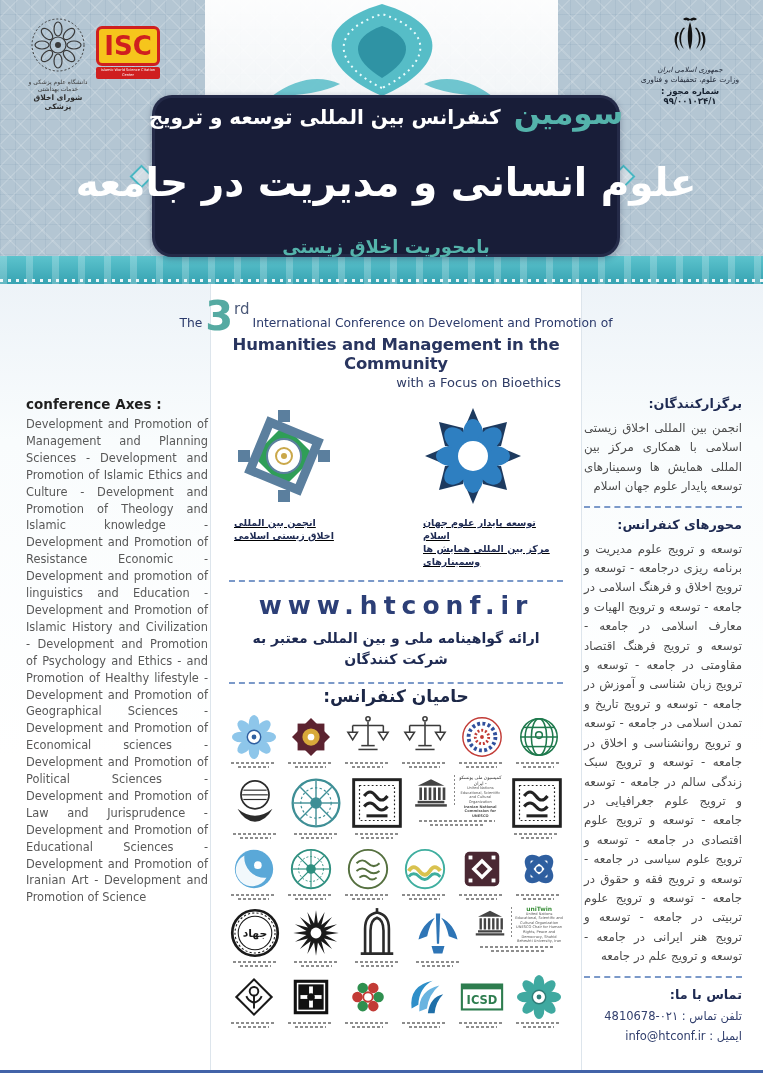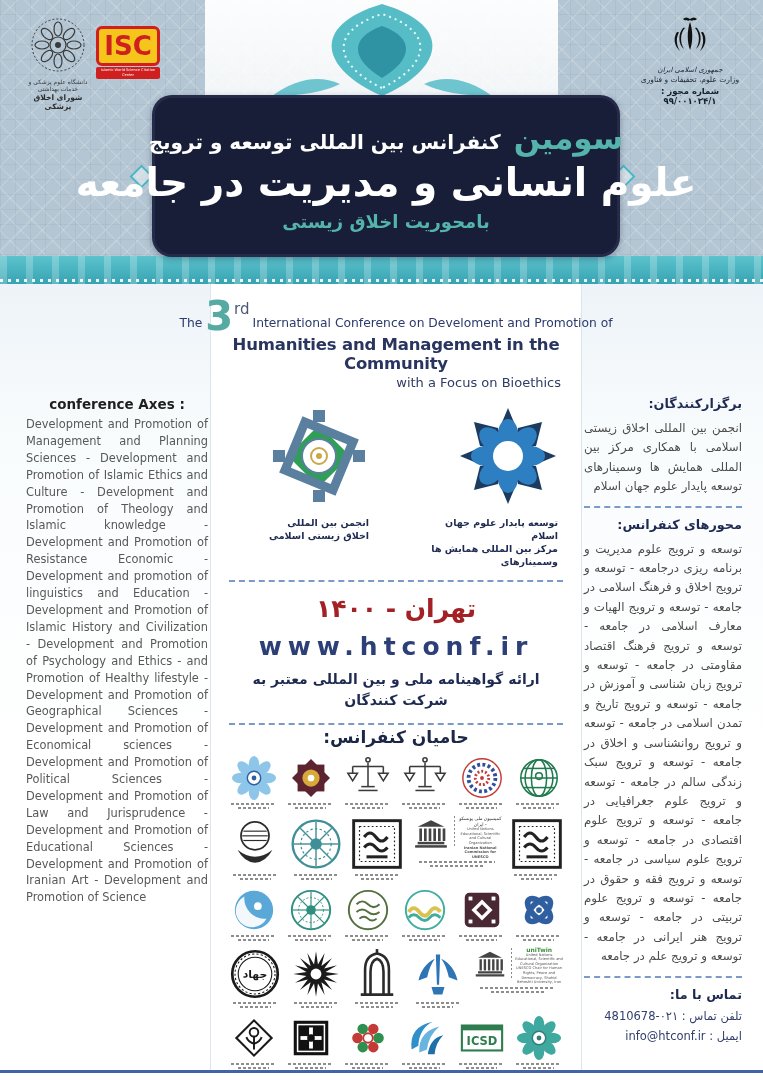--- a/index.html
+++ b/index.html
@@ -28,42 +28,42 @@
   .isc-strip{background:#cf1f1f;border-radius:2px;margin-top:1px;color:#fff;font-size:3.6px;text-align:center;line-height:5px;padding:1px 0;}
   .gov{position:absolute;right:18px;top:14px;width:110px;text-align:center;z-index:3;}
   .gov-lines{margin-top:2px;color:#1c2433;}
   .gov-l1{font-size:7px;font-style:italic;}
   .gov-l2{font-size:7.5px;margin-top:1px;}
   .gov-l3{font-size:8.5px;margin-top:2px;font-weight:bold;color:#16202e;}
 
   
   .banner{position:absolute;left:152px;top:95px;width:468px;height:162px;background:#181d38;
     border-radius:20px;z-index:3;box-shadow:inset 0 0 0 3px rgba(120,140,190,.12), 0 2px 6px rgba(20,30,60,.35);
-    display:flex;flex-direction:column;justify-content:center;align-items:center;direction:rtl;}
+    display:flex;flex-direction:column;justify-content:space-between;align-items:center;direction:rtl;}
   .banner .l1{font-size:20px;color:#fff;font-weight:bold;white-space:nowrap;}
   .banner .l1 .hl{color:#54b3ab;font-size:31px;font-weight:bold;margin-left:6px;}
   .banner .l2{font-size:39px;color:#fff;font-weight:bold;margin-top:4px;white-space:nowrap;}
   .banner .l3{font-size:18px;color:#54b3ab;font-weight:bold;margin-top:6px;}
 
   .teal-band{position:absolute;left:0;top:256px;width:763px;height:28px;z-index:2;
     background:linear-gradient(180deg,#5cc3cd 0%,#37a3b2 100%);
     background-image:repeating-linear-gradient(90deg, rgba(255,255,255,.22) 0 7px, transparent 7px 26px),
       linear-gradient(180deg,#5cc3cd 0%,#37a3b2 100%);}
   .teal-band:after{content:"";position:absolute;left:0;bottom:2px;width:100%;height:3px;
     background:repeating-linear-gradient(90deg,#ffffff 0 3px, transparent 3px 8px);opacity:.9;}
 
   
   .content-bg{position:absolute;left:0;top:284px;width:763px;height:788px;
     background:linear-gradient(180deg,#edf3f8 0%,#f9fcfd 20%,#ffffff 60%);z-index:1;}
   .bottom-rule{position:absolute;left:0;top:1070px;width:763px;height:3px;background:#4263a8;z-index:4;}
   .bottom-white{position:absolute;left:0;top:1073px;width:763px;height:7px;background:#fff;z-index:4;}
 
   
   .col-left{position:absolute;left:26px;top:396px;width:182px;z-index:3;}
-  .col-left h3{margin:0 0 4px 0;font-size:13.5px;color:#1f1f1f;font-weight:bold;text-align:center;}
+  .col-left h3{margin:0 0 4px 0;font-size:13.5px;color:#1f1f1f;font-weight:bold;}
   .col-left .body{font-size:11.4px;line-height:16.9px;color:#585858;text-align:justify;}
 
   
   .col-right{position:absolute;left:584px;top:396px;width:158px;z-index:3;direction:rtl;}
   .col-right h3{margin:0 0 4px 0;font-size:12.8px;color:#1e2a52;font-weight:bold;}
   .col-right .body{font-size:11.8px;line-height:19.4px;color:#4c4c4c;text-align:justify;margin-top:8px;}
   .dash-sep{border:none;border-top:2px dashed #7b99c9;margin:9px 0;}
   .contact .line{font-size:11.5px;line-height:20px;color:#33406e;}
 
   
@@ -72,21 +72,21 @@
   .title{margin-top:16px;color:#2b3a6b;}
   .title .row1{display:flex;align-items:flex-end;justify-content:center;font-size:12.3px;white-space:nowrap;}
   .title .the{margin-right:2px;padding-bottom:2px;}
   .title .num{font-size:40px;font-weight:bold;color:#55aaa2;line-height:32px;margin:0 1px;}
   .title .ord{font-size:15px;color:#4a5878;align-self:flex-start;margin-right:3px;}
   .title .rest{padding-bottom:2px;}
   .title .row2{font-size:16.5px;font-weight:bold;text-align:center;margin-top:3px;color:#29355f;letter-spacing:-.2px;}
   .title .row3{font-size:13px;text-align:right;margin-top:2px;color:#2f3c66;padding-right:6px;}
 
   .org-logos{display:flex;justify-content:center;gap:54px;margin-top:16px;}
-  .org{width:135px;text-align:right;}
+  .org{width:135px;text-align:left;text-decoration:underline;}
   .org .oc{font-size:9.5px;line-height:13px;color:#1e2a52;font-weight:bold;margin-top:6px;direction:rtl;}
 
   .card .sep{border:none;border-top:2px dashed #7b99c9;margin:12px 4px 0 4px;}
   .city{font-size:25px;font-weight:bold;color:#a32125;text-align:center;margin-top:12px;direction:rtl;}
   .site{font-size:25px;font-weight:bold;color:#2c3f77;text-align:center;letter-spacing:6px;margin-top:9px;}
   .cert{font-size:14px;font-weight:bold;color:#1e2a52;text-align:center;line-height:21px;margin-top:8px;direction:rtl;}
   .sponsors-h{font-size:17px;font-weight:bold;color:#1c2747;text-align:center;margin-top:2px;direction:rtl;}
 
   .sp-grid{margin-top:8px;}
   .sp-row{display:flex;justify-content:space-around;align-items:flex-start;margin-bottom:7px;}
@@ -249,21 +249,20 @@
           <circle cx="50" cy="50" r="15" fill="#fff"></circle>
         </svg>
         <div class="oc">
           <div>توسعه پایدار علوم جهان اسلام</div>
           <div>مرکز بین المللی همایش ها وسمینارهای</div>
         </div>
       </div>
     </div>
 
     <hr class="sep">
-    <div class="city">تهران - ۱۴۰۰</div>
     <div class="site">www.htconf.ir</div>
     <div class="cert">
       <div>ارائه گواهینامه ملی و بین المللی معتبر به</div>
       <div>شرکت کنندگان</div>
     </div>
     <hr class="sep">
     <div class="sponsors-h">حامیان کنفرانس:</div>
     <div class="sp-grid" id="sp-grid">
         <div class="sp-row">
           <div class="sp-cell">

